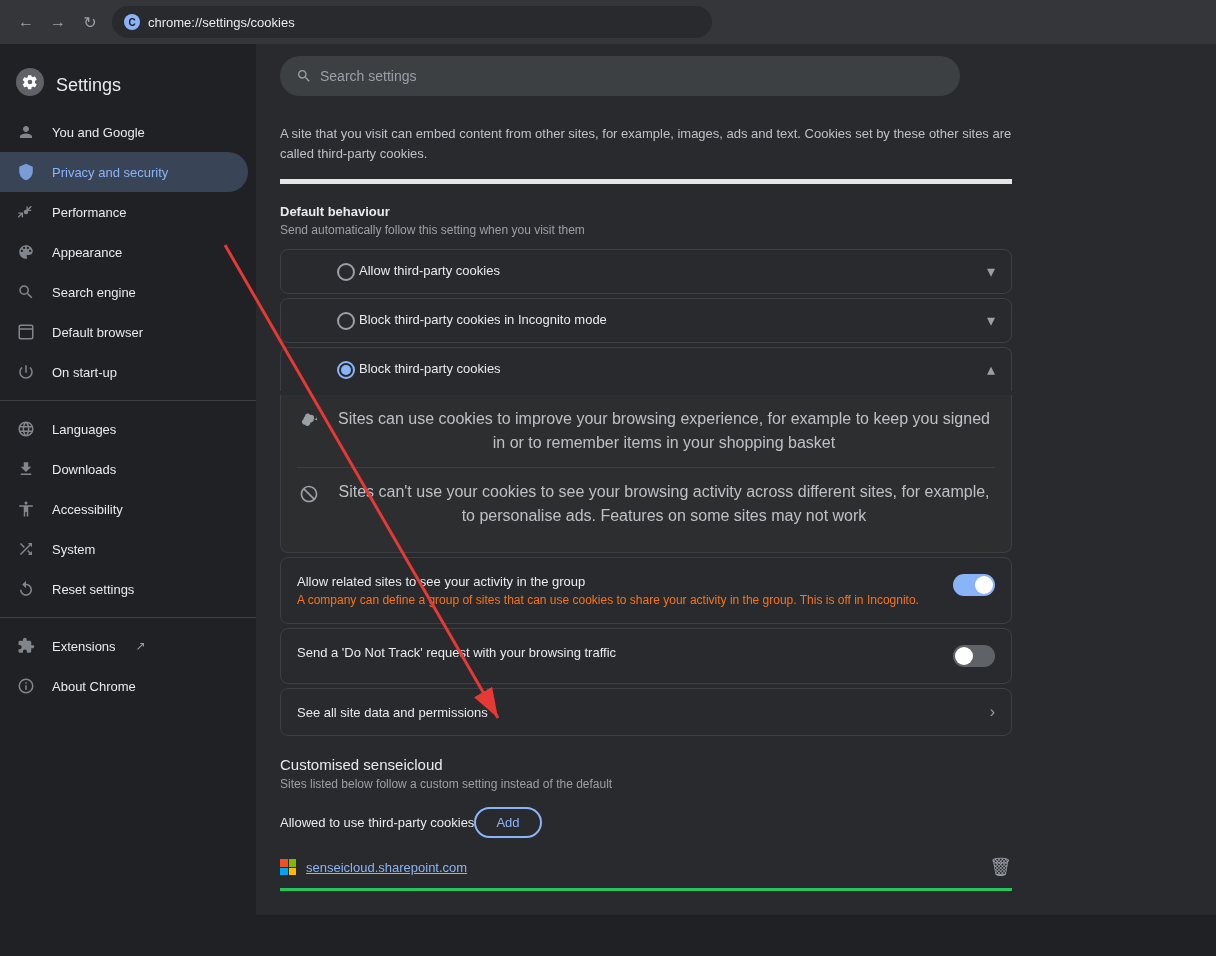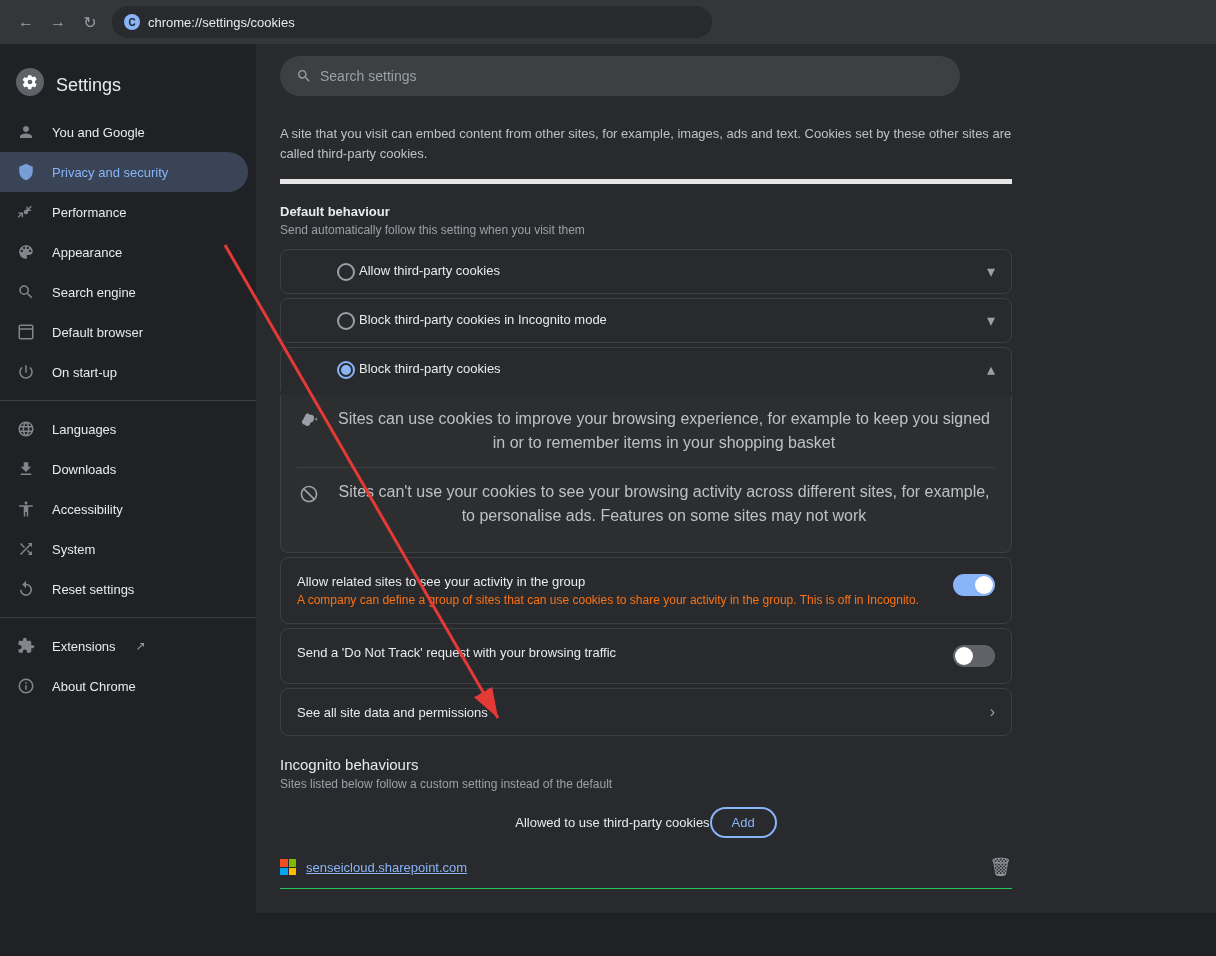--- a/index.html
+++ b/index.html
@@ -312,40 +312,40 @@
     }
     .customised-subtitle {
       font-size: 12px;
       color: #9aa0a6;
       margin-bottom: 16px;
     }
 
     .allowed-header {
       display: flex;
       align-items: center;
-      justify-content: center;
+      justify-content: flex-start;
       margin-bottom: 8px;
     }
     .allowed-label { font-size: 13px; color: #e8eaed; }
     .add-button {
       background: transparent;
       border: 2px solid #8ab4f8;
       color: #8ab4f8;
       padding: 6px 20px;
       border-radius: 20px;
       cursor: pointer;
       font-size: 13px;
       font-weight: 500;
     }
 
     .site-row {
       display: flex;
       align-items: center;
       padding: 10px 0;
-      border-bottom: 1px solid #22c55e;
+      border-bottom: 3px solid #22c55e;
       gap: 10px;
     }
     .site-favicon {
       width: 20px; height: 20px;
       flex-shrink: 0;
     }
     .site-url {
       flex: 1;
       font-size: 13px;
       color: #8ab4f8;
@@ -622,21 +622,21 @@
             <div class="toggle-thumb"></div>
           </div>
         </div>
 
         <div class="nav-row">
           <span class="nav-row-text">See all site data and permissions</span>
           <span class="nav-arrow">›</span>
         </div>
 
         <div class="customised-section">
-          <div class="customised-title">Incognito behaviours</div>
+          <div class="customised-title">Customised senseicloud</div>
           <div class="customised-subtitle">Sites listed below follow a custom setting instead of the default</div>
 
           <div class="allowed-header">
             <span class="allowed-label">Allowed to use third-party cookies</span>
             <button class="add-button">Add</button>
           </div>
 
           <div class="site-row">
             <div class="ms-favicon site-favicon">
               <div class="ms-q1"></div>

